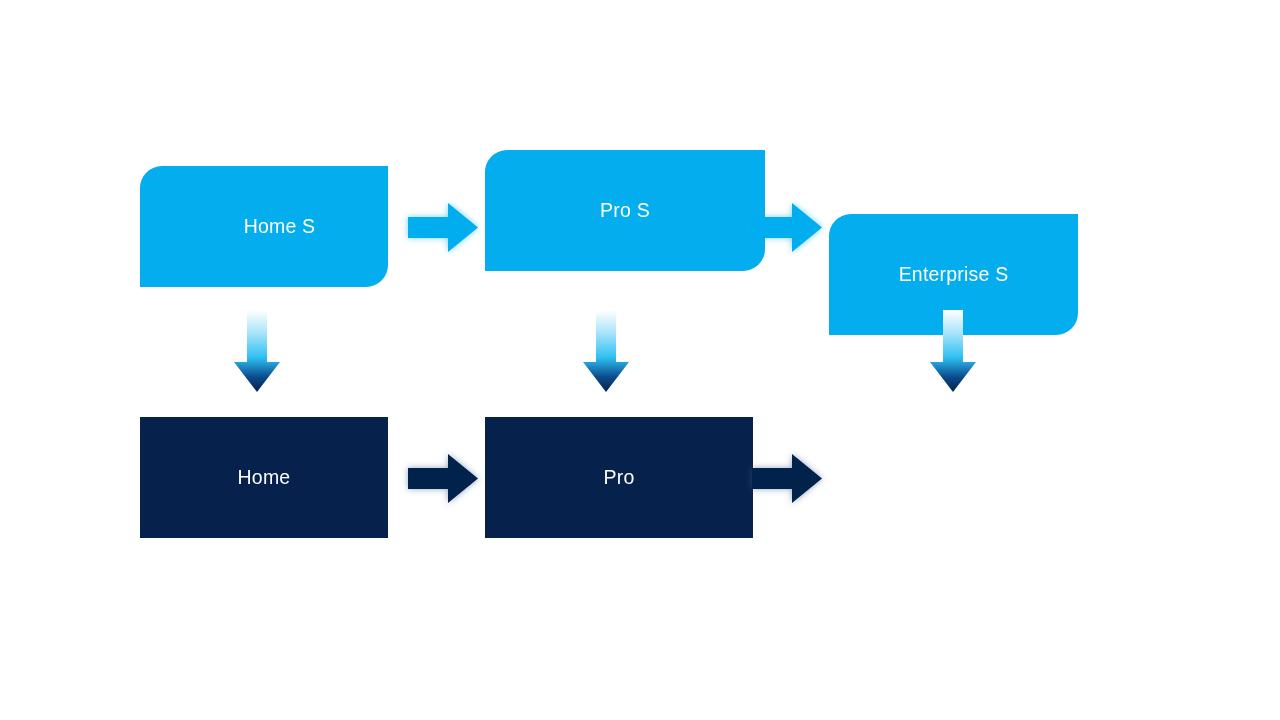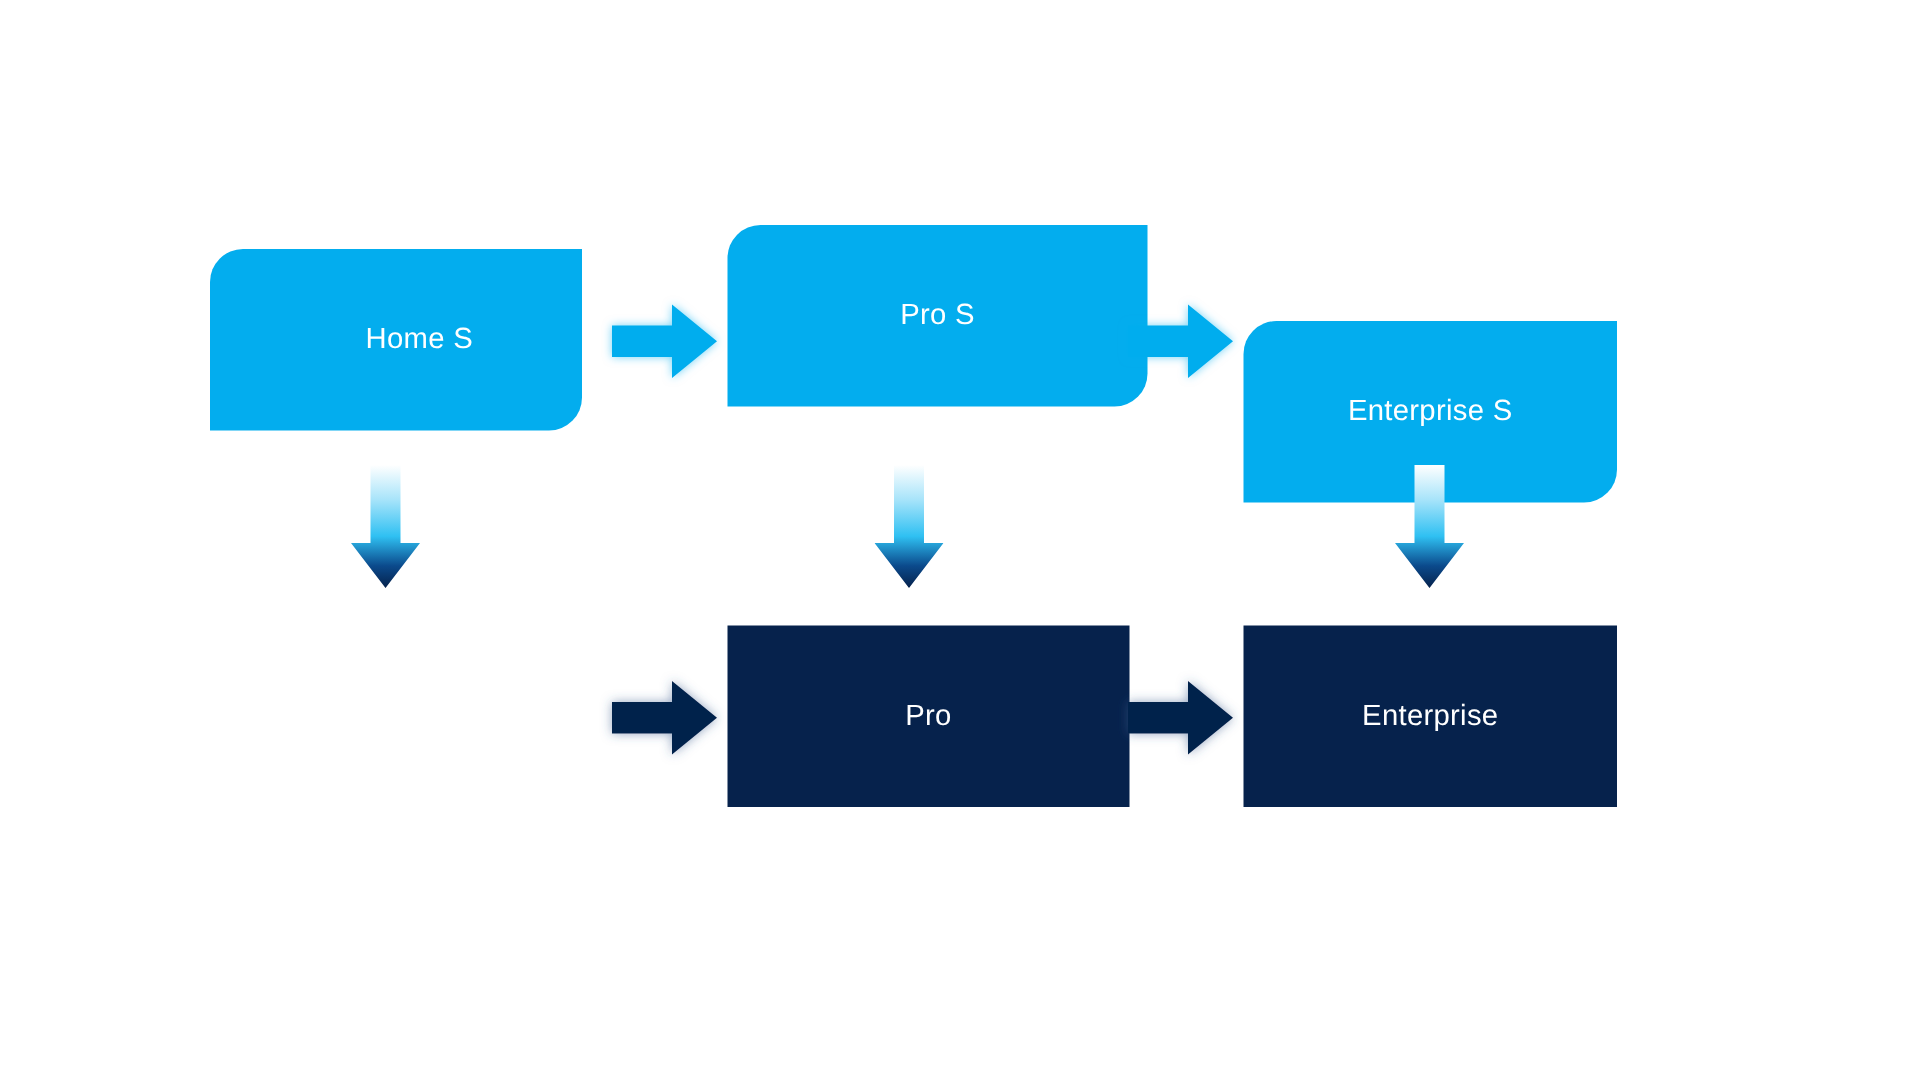--- a/index.html
+++ b/index.html
@@ -150,28 +150,28 @@
           <stop offset="28%" stop-color="#A8E4FA"></stop>
           <stop offset="58%" stop-color="#2FC0F2"></stop>
           <stop offset="82%" stop-color="#0B4A8C"></stop>
           <stop offset="100%" stop-color="#06224C"></stop>
         </linearGradient>
       </defs>
       <polygon points="13,0 33,0 33,52 46,52 23,82 0,52 13,52" fill="url(#vgradC)"></polygon>
     </svg>
   </div>
 
+  <div class="node node-product" style="left:140px; top:417px; width:248px; height:121px;">
+    <span>Home</span>
+  </div>
 
   <div class="node node-product" style="left:485px; top:417px; width:268px; height:121px;">
     <span>Pro</span>
   </div>
 
-  <div class="node node-product" style="left:829px; top:417px; width:249px; height:121px;">
-    <span>Enterprise</span>
-  </div>
 
   <div class="arrow-h" style="left:408px; top:454px;">
     <svg viewBox="0 0 70 49" xmlns="http://www.w3.org/2000/svg">
       <defs>
         <filter id="glowNavyA" x="-50%" y="-50%" width="200%" height="200%">
           <feDropShadow dx="0" dy="0" stdDeviation="3.4" flood-color="#3A5C8F" flood-opacity="0.55"></feDropShadow>
         </filter>
       </defs>
       <polygon points="0,14 40,14 40,0 70,24.5 40,49 40,35 0,35" fill="#06224C" filter="url(#glowNavyA)"></polygon>
     </svg>

